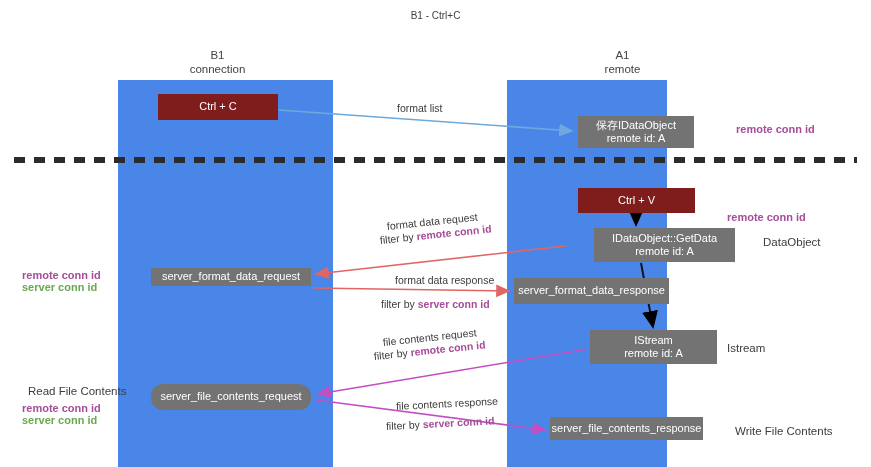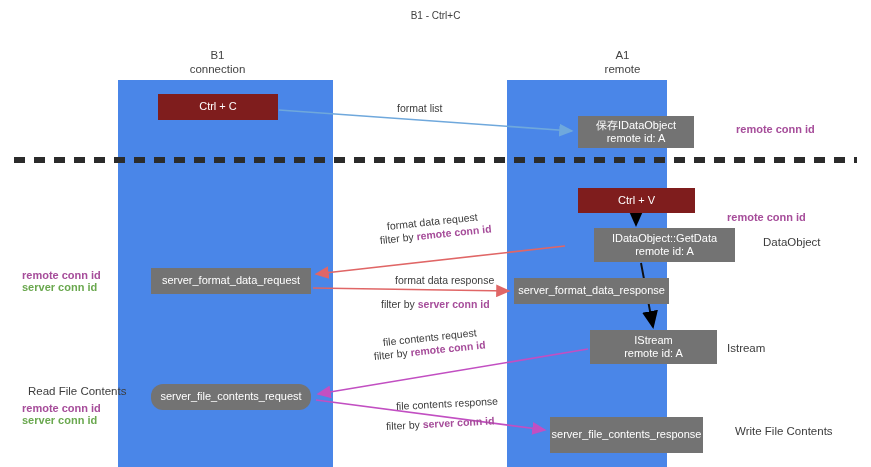--- a/index.html
+++ b/index.html
@@ -26,24 +26,24 @@
         text-align:center;padding:2px 4px;}
   .orange{background:#737373;}
   .green{background:#7f1d1d;}
   .node .l2{display:block;}
 
   #n-ctrlc{left:158px;top:94px;width:120px;height:26px;}
   #n-ctrlv{left:578px;top:188px;width:117px;height:25px;}
   #n-save{left:578px;top:116px;width:116px;height:32px;}
   #n-getdata{left:566px;top:228px;width:141px;height:34px;margin-left:28px;}
   #n-istream{left:590px;top:330px;width:127px;height:34px;}
-  #n-sfdreq{left:151px;top:268px;width:160px;height:26px;}
+  #n-sfdreq{left:151px;top:268px;width:160px;height:18px;}
   #n-sfdres{left:514px;top:278px;width:155px;height:26px;}
   #n-sfcreq{left:151px;top:384px;width:160px;height:26px;border-radius:12px;}
-  #n-sfcres{left:550px;top:417px;width:153px;height:36px;}
+  #n-sfcres{left:550px;top:417px;width:153px;height:23px;}
 
   
   .side{position:absolute;font-size:11.5px;line-height:14px;color:#3c3c3c;}
   #lb-dataobject{left:727px;top:235px;margin-left:36px;}
   #lb-istream{left:727px;top:341px;}
   #lb-write{left:735px;top:424px;}
   #lb-read{left:28px;top:384px;}
 
   .tag{position:absolute;font-size:11px;line-height:13px;font-weight:bold;}
   .purple{color:#a64d9a;}

